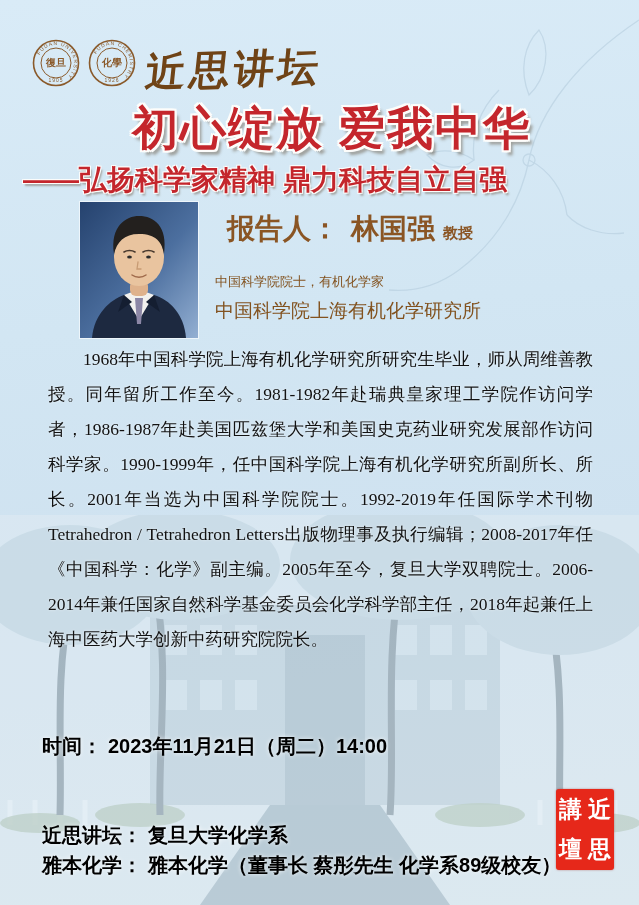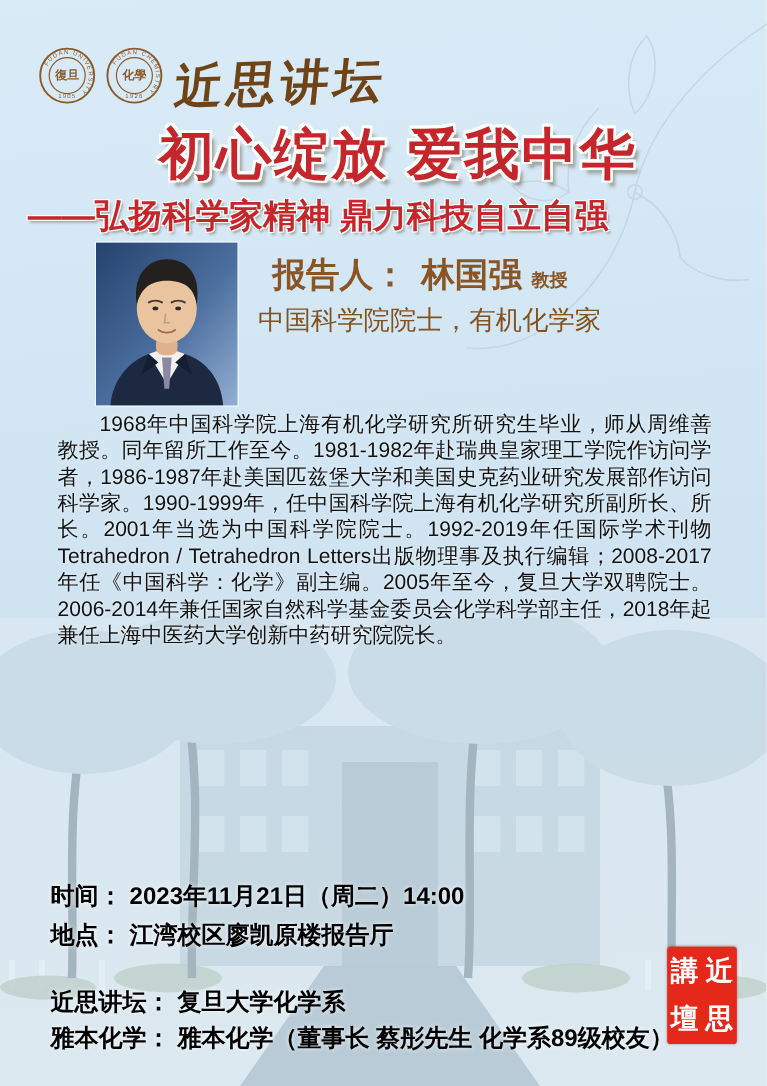--- a/index.html
+++ b/index.html
@@ -33,26 +33,26 @@
     position:absolute;left:0;top:161px;width:530px;text-align:center;
     font-size:28px;font-weight:900;color:#c4262c;white-space:nowrap;
     text-shadow:-1px -1px 0 #fdfdfb,1px -1px 0 #fdfdfb,-1px 1px 0 #fdfdfb,1px 1px 0 #fdfdfb,
       2px 3px 2px rgba(92,70,46,.4);
   }
   
   .photo{position:absolute;left:80px;top:202px;width:118px;height:136px;box-shadow:0 0 0 1px rgba(255,255,255,.6);}
   .speaker-name-line{position:absolute;left:215px;top:210px;white-space:nowrap;color:#8a5524;}
   .speaker-name-line .lbl,.speaker-name-line .nm{font-size:28px;font-weight:900;margin-left:12px;}
   .speaker-name-line .sfx{font-size:15px;font-weight:900;margin-left:8px;}
-  .speaker-desc1{position:absolute;left:215px;top:252px;font-size:22px;color:#82521f;}
+  .speaker-desc1{position:absolute;left:215px;top:273px;font-size:13px;color:#82521f;}
   .speaker-desc2{position:absolute;left:215px;top:298px;font-size:19px;color:#82521f;}
   
   .bio{position:absolute;left:48px;top:342px;width:545px;color:#121212;
-    font-size:17.5px;line-height:22px;text-align:justify;
-    text-shadow:0 0 3px rgba(255,255,255,.65);}
+    font-size:17.5px;line-height:35px;text-align:justify;
+    text-shadow:0 0 3px rgba(255,255,255,.65);font-family:Liberation Serif, serif;}
   .bio p{margin:0;text-indent:2em;}
   
   .sched-row,.foot-row{position:absolute;left:42px;font-size:20px;font-weight:bold;color:#000;
     white-space:nowrap;text-shadow:0 0 4px rgba(255,255,255,.85);}
   .row-time{top:733px;} .row-venue{top:766px;}
   .row-host{top:822px;} .row-support{top:852px;}
   .sched-row .lbl,.foot-row .lbl{margin-right:6px;}
   
   .seal{
     position:absolute;left:556px;top:789px;width:58px;height:81px;
@@ -191,30 +191,28 @@
       <ellipse cx="68.5" cy="55" rx="2.4" ry="1.6"></ellipse>
     </g>
     <path d="M52 73 C56 76 62 76 66 73" stroke="#a06b4c" stroke-width="1.5" fill="none" stroke-linecap="round"></path>
     <path d="M58 60 L57 67 L61 67" stroke="#c79b74" stroke-width="1.3" fill="none" stroke-linecap="round"></path>
   </svg>
 
   <div class="speaker-name-line">
     <span class="lbl">报告人：</span><span class="nm">林国强</span><span class="sfx">教授</span>
   </div>
   <div class="speaker-desc1">中国科学院院士，有机化学家</div>
+  <div class="speaker-desc2">中国科学院上海有机化学研究所</div>
 
   <div class="bio">
     <p>1968年中国科学院上海有机化学研究所研究生毕业，师从周维善教授。同年留所工作至今。1981-1982年赴瑞典皇家理工学院作访问学者，1986-1987年赴美国匹兹堡大学和美国史克药业研究发展部作访问科学家。1990-1999年，任中国科学院上海有机化学研究所副所长、所长。2001年当选为中国科学院院士。1992-2019年任国际学术刊物Tetrahedron / Tetrahedron Letters出版物理事及执行编辑；2008-2017年任《中国科学：化学》副主编。2005年至今，复旦大学双聘院士。2006-2014年兼任国家自然科学基金委员会化学科学部主任，2018年起兼任上海中医药大学创新中药研究院院长。</p>
   </div>
 
   <div class="sched-row row-time">
     <span class="lbl">时间：</span><span>2023年11月21日（周二）14:00</span>
-  </div>
-  <div class="sched-row row-venue">
-    <span class="lbl">地点：</span><span>江湾校区廖凯原楼报告厅</span>
   </div>
 
   <div class="foot-row row-host">
     <span class="lbl">近思讲坛：</span><span>复旦大学化学系</span>
   </div>
   <div class="foot-row row-support">
     <span class="lbl">雅本化学：</span><span>雅本化学（董事长 蔡彤先生 化学系89级校友）</span>
   </div>
 
   <div class="seal">

